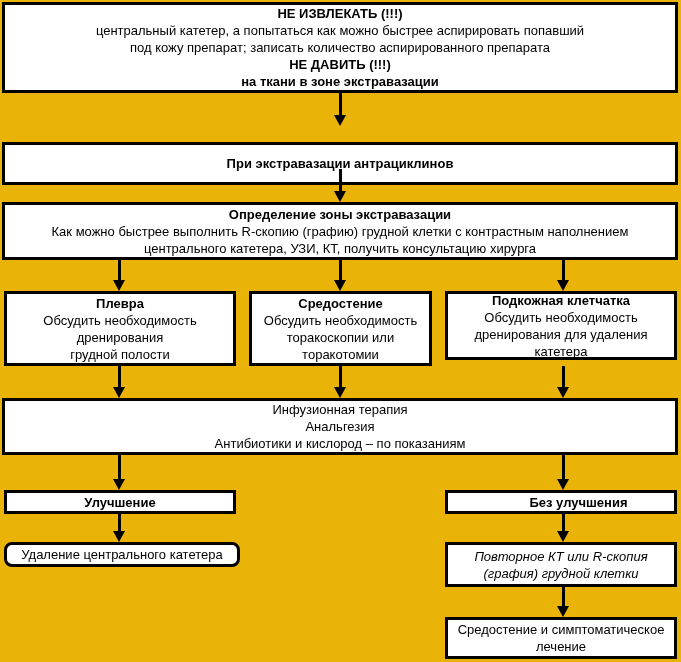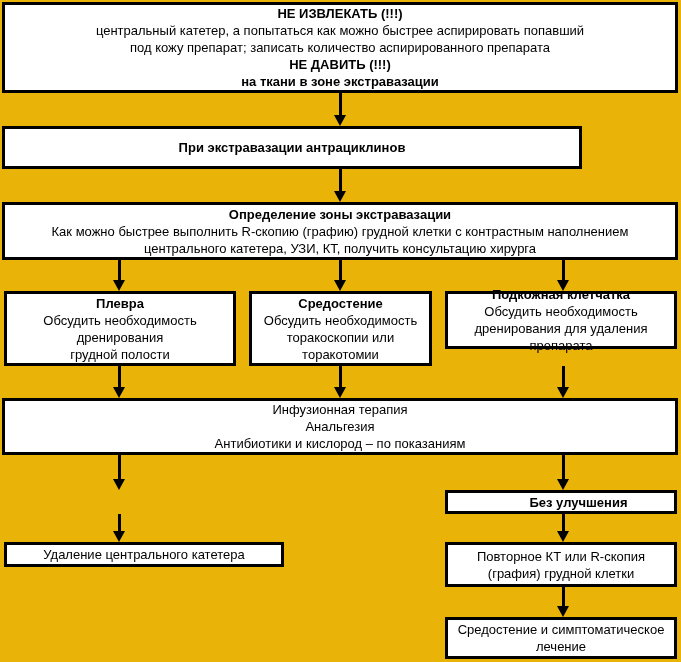--- a/index.html
+++ b/index.html
@@ -64,21 +64,21 @@
     <div class="line">под кожу препарат; записать количество аспирированного препарата</div>
     <div class="line b">НЕ ДАВИТЬ (!!!)</div>
     <div class="line b">на ткани в зоне экстравазации</div>
   </div>
 
   <div class="arrow" style="left:334px; top:93px; height:33px;">
     <div class="shaft"></div>
     <div class="head"></div>
   </div>
 
-  <div class="box" style="left:2px; top:126px; width:580px; height:43px;text-align:center;">
+  <div class="box" style="left:2px; top:142px; width:676px; height:43px;text-align:center;">
     <div class="line b">При экстравазации антрациклинов</div>
   </div>
 
   <div class="arrow" style="left:334px; top:169px; height:33px;">
     <div class="shaft"></div>
     <div class="head"></div>
   </div>
 
   <div class="box" style="left:2px; top:202px; width:676px; height:58px;">
     <div class="line b">Определение зоны экстравазации</div>
@@ -106,25 +106,25 @@
     <div class="line">грудной полости</div>
   </div>
 
   <div class="box" style="left:249px; top:291px; width:183px; height:75px;">
     <div class="line b">Средостение</div>
     <div class="line">Обсудить необходимость</div>
     <div class="line">торакоскопии или</div>
     <div class="line">торакотомии</div>
   </div>
 
-  <div class="box" style="left:445px; top:291px; width:232px; height:58px;">
+  <div class="box" style="left:445px; top:291px; width:232px; height:69px;">
     <div class="line b">Подкожная клетчатка</div>
     <div class="line">Обсудить необходимость</div>
     <div class="line">дренирования для удаления</div>
-    <div class="line">препарата</div>
+    <div class="line">катетера</div>
   </div>
 
   <div class="arrow" style="left:113px; top:366px; height:32px;">
     <div class="shaft"></div>
     <div class="head"></div>
   </div>
   <div class="arrow" style="left:334px; top:366px; height:32px;">
     <div class="shaft"></div>
     <div class="head"></div>
   </div>
@@ -141,40 +141,43 @@
 
   <div class="arrow" style="left:113px; top:455px; height:35px;">
     <div class="shaft"></div>
     <div class="head"></div>
   </div>
   <div class="arrow" style="left:557px; top:455px; height:35px;">
     <div class="shaft"></div>
     <div class="head"></div>
   </div>
 
+  <div class="box" style="left:4px; top:490px; width:232px; height:24px;">
+    <div class="line b">Улучшение</div>
+  </div>
 
   <div class="arrow" style="left:113px; top:514px; height:28px;">
     <div class="shaft"></div>
     <div class="head"></div>
   </div>
 
-  <div class="box" style="left:4px; top:542px; width:280px; height:25px;">
+  <div class="box" style="left:4px; top:542px; width:236px; height:25px;border-radius:8px;">
     <div class="line">Удаление центрального катетера</div>
   </div>
 
   <div class="box" style="left:445px; top:490px; width:232px; height:24px;padding-left:35px;">
     <div class="line b">Без улучшения</div>
   </div>
 
   <div class="arrow" style="left:557px; top:514px; height:28px;">
     <div class="shaft"></div>
     <div class="head"></div>
   </div>
 
-  <div class="box" style="left:445px; top:542px; width:232px; height:45px;">
+  <div class="box" style="left:445px; top:542px; width:232px; height:45px;font-style:italic;">
     <div class="line">Повторное КТ или R-скопия</div>
     <div class="line">(графия) грудной клетки</div>
   </div>
 
   <div class="arrow" style="left:557px; top:587px; height:30px;">
     <div class="shaft"></div>
     <div class="head"></div>
   </div>
 
   <div class="box" style="left:445px; top:617px; width:232px; height:42px;">

